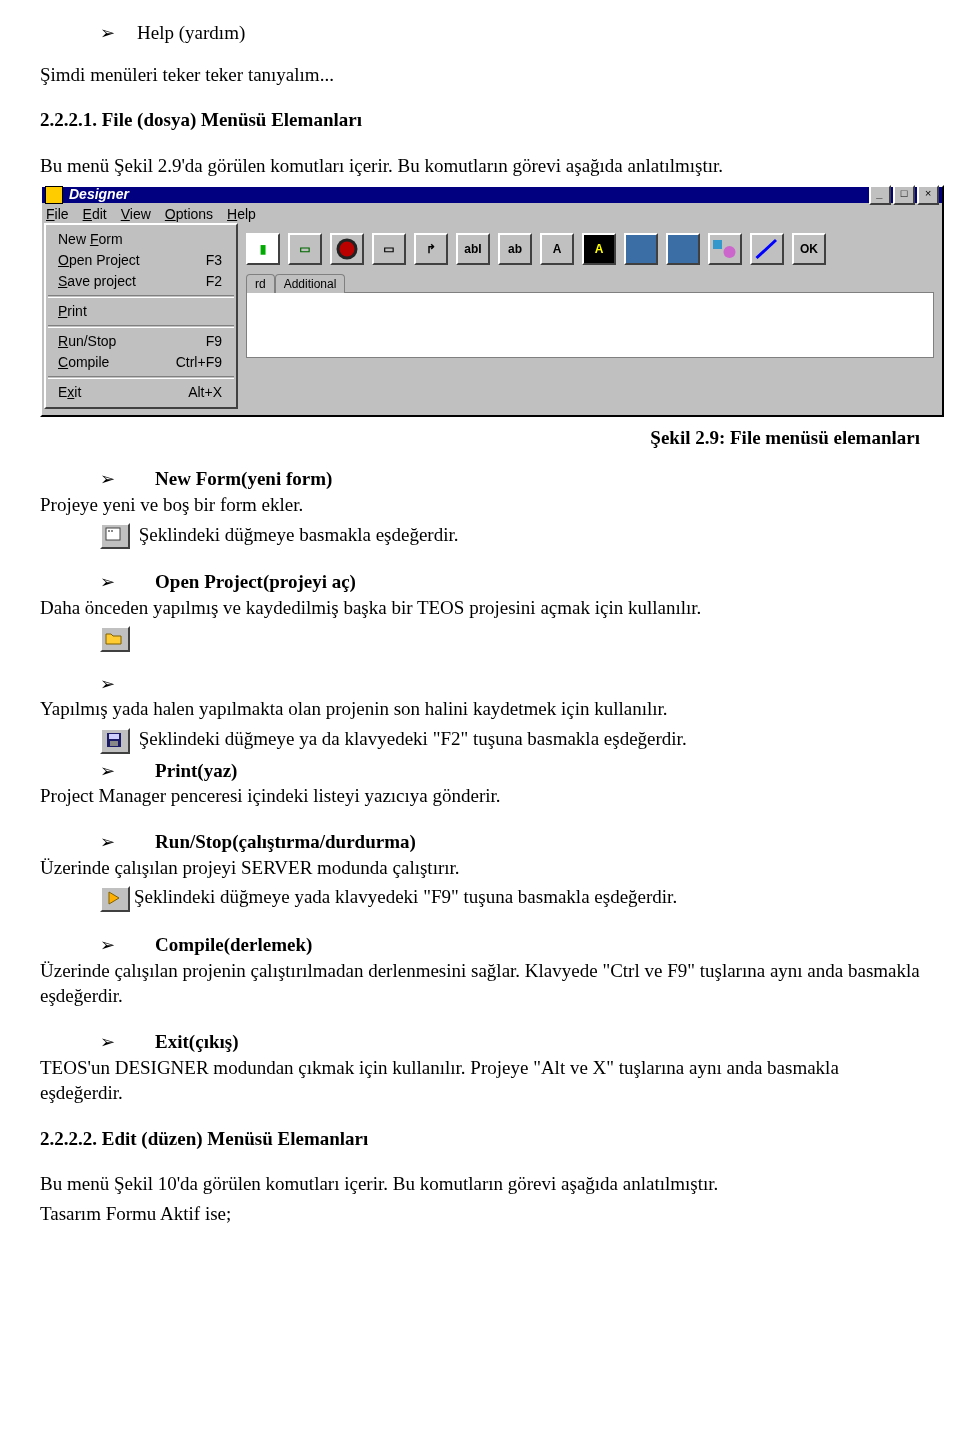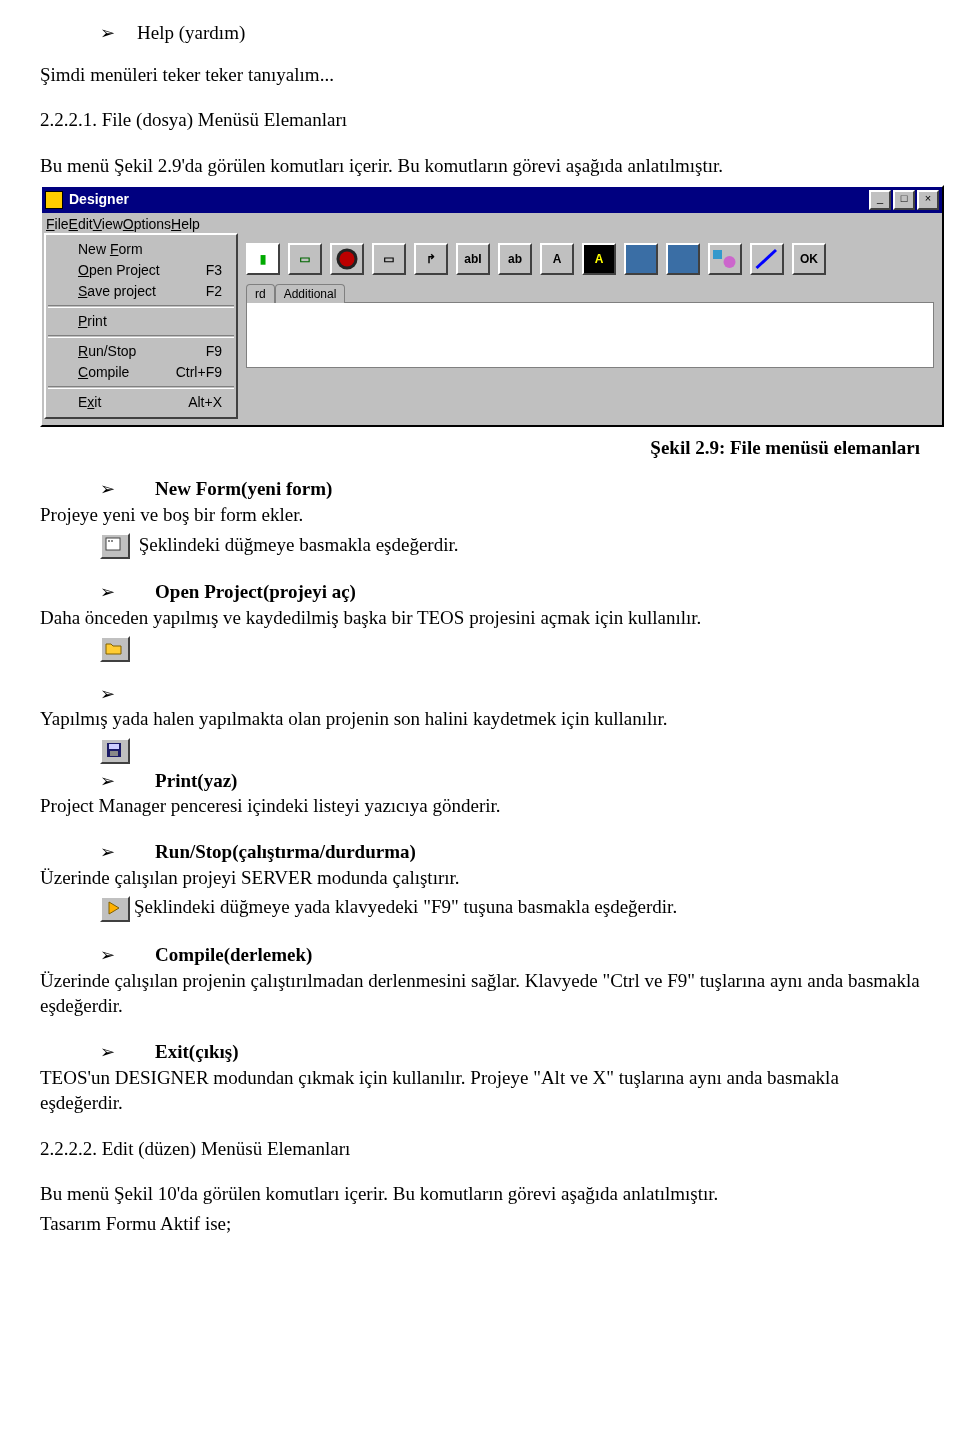--- a/index.html
+++ b/index.html
@@ -10,41 +10,42 @@
     line-height: 1.35;
     background: #fff;
     color: #000;
     width: 960px;
     box-sizing: border-box;
   }
   .bullet-row { display: flex; align-items: baseline; }
   .arrow { font-size: 18px; margin: 0 22px 0 60px; }
   .arrow-wide { font-size: 18px; margin: 0 40px 0 60px; }
   .bold { font-weight: bold; }
-  .section-num { font-weight: normal; }
+  .section-num { font-weight: bold; }
   p { margin: 0 0 4px 0; }
   .gap { height: 16px; }
   .caption { font-weight: bold; text-align: right; margin: 8px 0 16px 240px; }
   .win-outer {
     width: 900px;
     background: #c0c0c0;
     border: 2px solid #000;
     border-top-color: #fff;
     border-left-color: #fff;
     margin: 6px 0 8px 0;
     font-family: "MS Sans Serif", Arial, sans-serif;
     font-size: 14px;
   }
   .titlebar {
     background: #000080;
     color: #fff;
     display: flex;
     align-items: center;
-    height: 26px;
+    height: 16px;
     padding: 0 3px;
+    font-style: italic;
   }
   .titlebar .ticon {
     width: 16px; height: 16px; background: #ffcc00; margin-right: 6px;
     border: 1px solid #000;
   }
   .titlebar .spacer { flex: 1; }
   .winbtn {
     width: 18px; height: 16px;
     background: #c0c0c0;
     border: 2px solid #fff;
@@ -53,36 +54,37 @@
     margin-left: 2px;
     font-size: 11px;
     line-height: 12px;
     text-align: center;
     color: #000;
   }
   .menubar {
     display: flex;
     background: #c0c0c0;
     padding: 2px 4px;
+    gap: 14px;
   }
   .menubar span u { text-decoration: underline; }
   .body-row { display: flex; }
   .dropdown {
     width: 190px;
     background: #c0c0c0;
     border: 2px solid #fff;
     border-right-color: #404040;
     border-bottom-color: #404040;
     padding: 4px 0;
     margin: -2px 0 6px 2px;
   }
   .dd-item {
     display: flex;
     justify-content: space-between;
-    padding: 1px 14px 1px 32px;
+    padding: 1px 14px 1px 12px;
     align-items: flex-end;
   }
   .dd-item span u { text-decoration: underline; }
   .dd-sep { height: 1px; border-top: 1px solid #808080; border-bottom: 1px solid #fff; margin: 3px 2px; }
   .toolbar-area { flex: 1; padding: 6px 8px; }
   .tool-row { display: flex; align-items: center; gap: 8px; height: 36px; }
   .tbtn {
     width: 30px; height: 28px;
     background: #c0c0c0;
     border: 2px solid #fff;
@@ -255,21 +257,21 @@
 
 <div class="gap"></div>
 <div class="bullet-row">
     <span class="arrow-wide">➢</span>
   </div>
 <p>Yapılmış yada halen yapılmakta olan projenin son halini kaydetmek için kullanılır.</p>
 <p><span class="inline-icon"><svg viewBox="0 0 18 16">
         <rect x="2" y="1" width="14" height="14" fill="#1a1a66"></rect>
         <rect x="4" y="2" width="10" height="5" fill="#cfcfff"></rect>
         <rect x="5" y="9" width="8" height="5" fill="#888"></rect>
-      </svg></span> </p>
+      </svg></span> <span>Şeklindeki düğmeye ya da klavyedeki "F2" tuşuna basmakla eşdeğerdir.</span></p>
 
 <div class="bullet-row">
     <span class="arrow-wide">➢</span>
     <span class="bold">Print(yaz)</span>
   </div>
 <p>Project Manager penceresi içindeki listeyi yazıcıya gönderir.</p>
 
 <div class="gap"></div>
 <div class="bullet-row">
     <span class="arrow-wide">➢</span>

